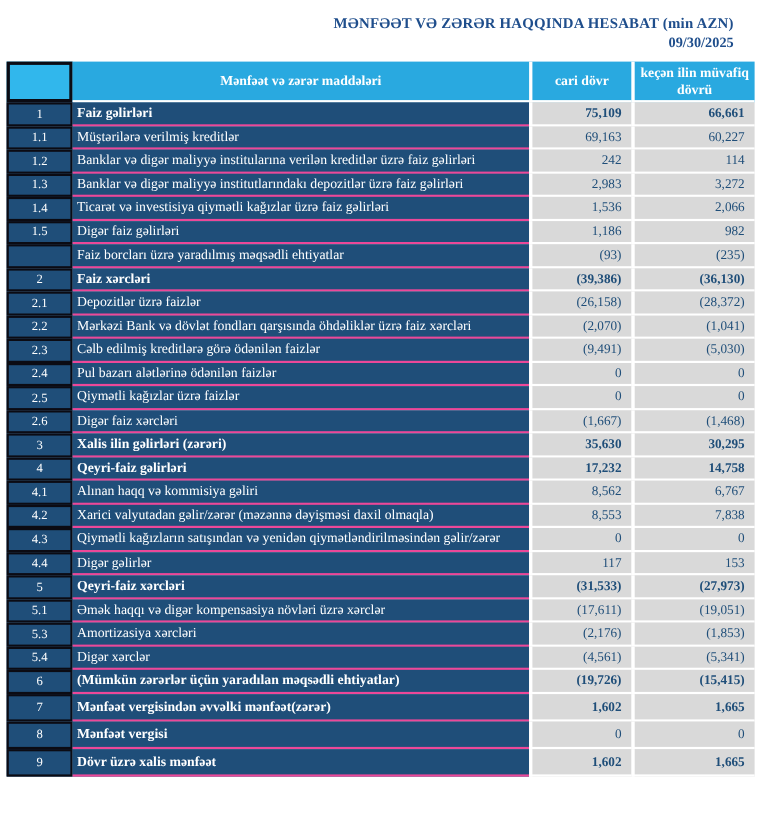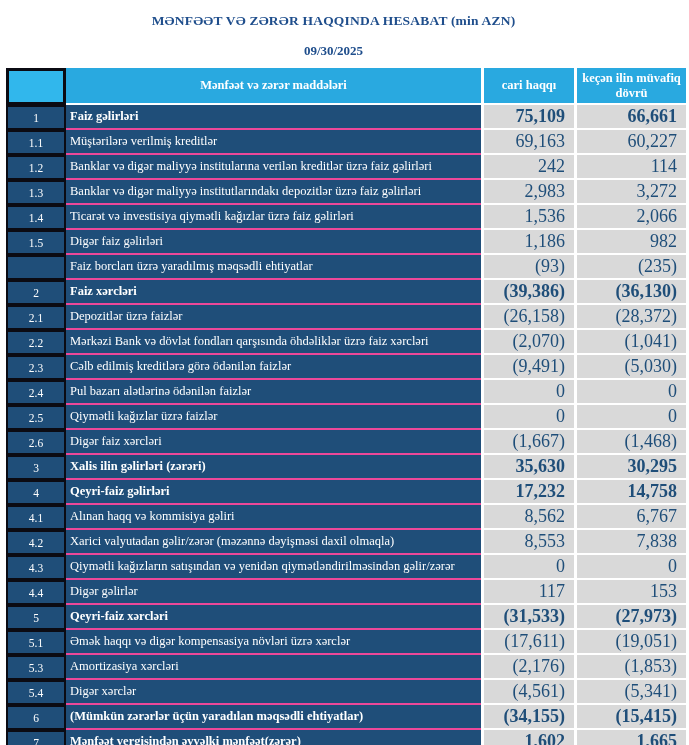--- a/index.html
+++ b/index.html
@@ -10,26 +10,26 @@
     --ink:#0B0B13;
     --title:#1F4E8C;
   }
   *{box-sizing:border-box;}
   html,body{margin:0;padding:0;}
   body{
     width:689px;height:745px;background:#ffffff;
     font-family:"Liberation Serif", serif;
     overflow:hidden;
   }
-  .titles{width:667px;text-align:center;padding-top:13px;}
+  .titles{width:667px;text-align:right;padding-top:13px;}
   .report-title{
     color:var(--title);font-weight:bold;font-size:13.5px;letter-spacing:.2px;
   }
   .report-date{
-    color:var(--title);font-weight:bold;font-size:13px;margin-top:14px;
+    color:var(--title);font-weight:bold;font-size:13px;margin-top:2px;
   }
   table.pl{
     margin:9px 0 0 6px;
     width:680px;
     border-collapse:separate;border-spacing:0;
     table-layout:fixed;
   }
   col.c-num{width:60px;}
   col.c-lbl{width:415px;}
   col.c-cur{width:93px;}
@@ -63,21 +63,21 @@
   
   td.lbl{
     background:var(--navy);color:#fff;
     font-size:12.5px;padding:0 3px 0 4px;
     border-bottom:2px solid #ec4899;
     white-space:nowrap;
   }
   
   td.val{
     background:var(--gray);color:var(--navy);
-    font-size:18px;text-align:right;padding-right:9px;
+    font-size:12px;text-align:right;padding-right:9px;
     border-bottom:2px solid #fff;border-left:3px solid #fff;
   }
   tr.bold td.lbl{font-weight:bold;}
   tr.boldvals td.val{font-weight:bold;}
 </style>
 </head>
 <body>
 
 <div class="titles">
   <div class="report-title">MƏNFƏƏT VƏ ZƏRƏR HAQQINDA HESABAT (min AZN)</div>
@@ -88,21 +88,21 @@
   <colgroup>
     <col class="c-num">
       <col class="c-lbl">
       <col class="c-cur">
       <col class="c-prev">
   </colgroup>
   <tbody>
     <tr class="hdr-row">
       <td class="num num-hdr"></td>
       <td class="hdr">Mənfəət və zərər maddələri</td>
-      <td class="hdr gap">cari haqqı</td>
+      <td class="hdr gap">cari dövr</td>
       <td class="hdr gap">keçən ilin müvafiq dövrü</td>
     </tr>
   </tbody>
   <tbody id="rows-body">
       <tr class="body-row bold boldvals">
     <td class="num">1</td>
     <td class="lbl">Faiz  gəlirləri</td>
     <td class="val">75,109</td>
     <td class="val">66,661</td>
   </tr>
@@ -240,21 +240,21 @@
   </tr>
       <tr class="body-row">
     <td class="num">5.4</td>
     <td class="lbl">Digər xərclər</td>
     <td class="val">(4,561)</td>
     <td class="val">(5,341)</td>
   </tr>
       <tr class="body-row bold boldvals">
     <td class="num">6</td>
     <td class="lbl">(Mümkün zərərlər üçün yaradılan məqsədli ehtiyatlar)</td>
-    <td class="val">(34,155)</td>
+    <td class="val">(19,726)</td>
     <td class="val">(15,415)</td>
   </tr>
       <tr class="body-row bold boldvals tall">
     <td class="num">7</td>
     <td class="lbl">Mənfəət vergisindən əvvəlki mənfəət(zərər)</td>
     <td class="val">1,602</td>
     <td class="val">1,665</td>
   </tr>
       <tr class="body-row bold tall">
     <td class="num">8</td>

